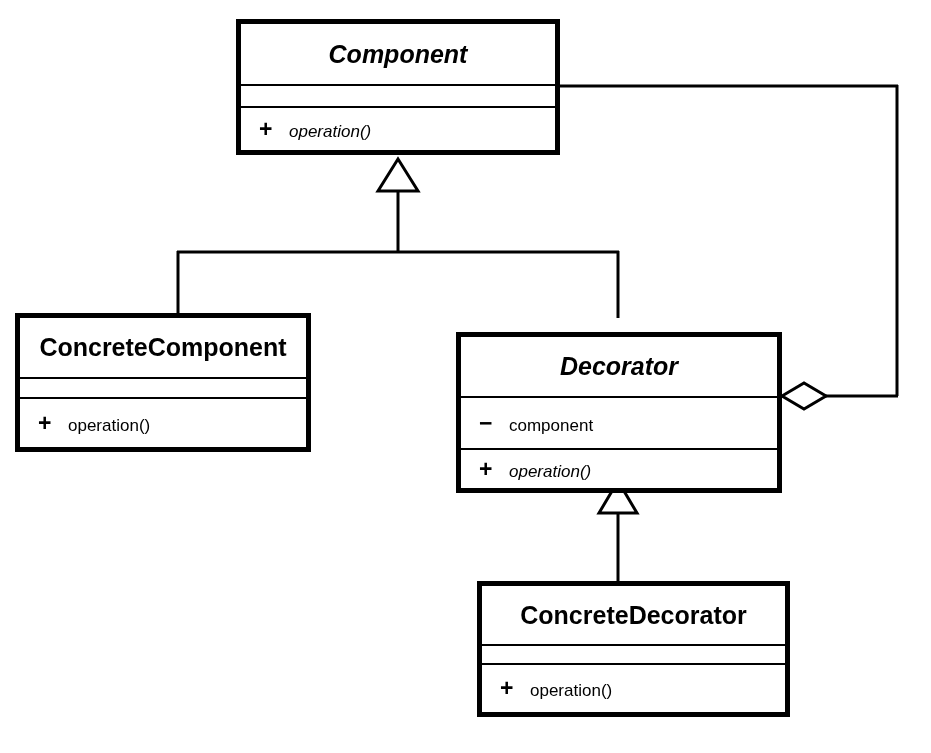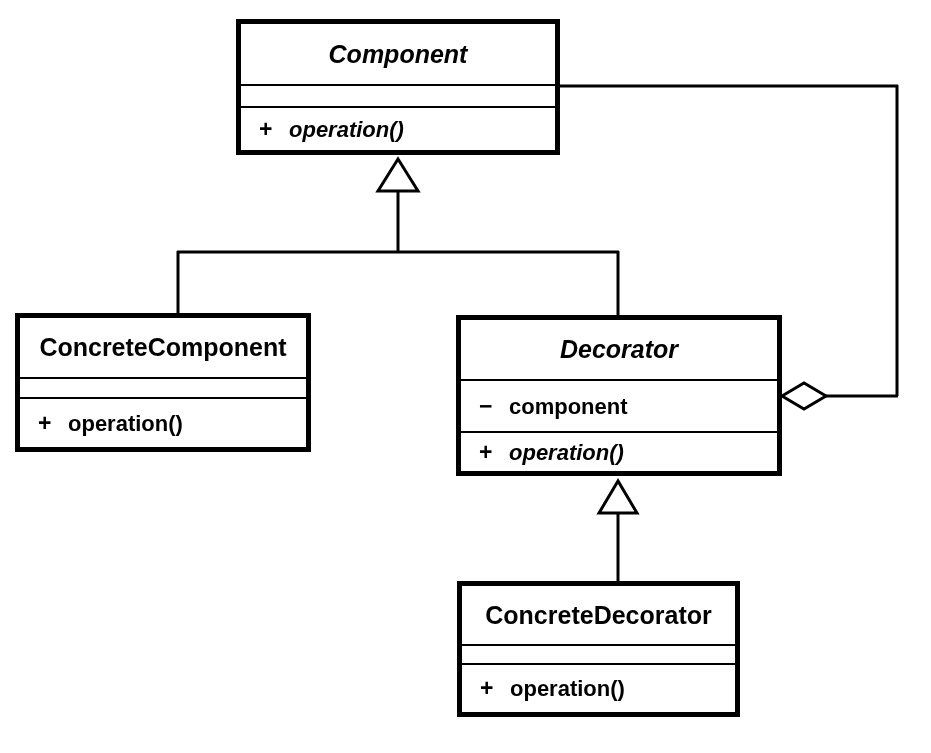--- a/index.html
+++ b/index.html
@@ -68,22 +68,22 @@
     padding-left: 18px;
   }
   .member-visibility {
     font-size: 23px;
     font-weight: bold;
     color: #000000;
     width: 30px;
     display: inline-block;
   }
   .member-label {
-    font-size: 22px;
-    font-weight: bold;
+    font-size: 17px;
+    font-weight: normal;
     color: #000000;
   }
   .member-label.abstract {
     font-style: italic;
   }
   .empty-compartment {
     
   }
 </style>
 </head>
@@ -142,39 +142,39 @@
     </div>
     <div class="compartment members-compartment empty-compartment" style="height:20px;"></div>
     <div class="compartment members-compartment" style="flex:1;">
       <div class="member-row">
         <span class="member-visibility">+</span>
         <span class="member-label">operation()</span>
       </div>
     </div>
   </div>
 
-  <div class="uml-class" style="left:456px; top:315px; width:326px; height:161px;">
+  <div class="uml-class" style="left:456px; top:332px; width:326px; height:161px;">
     <div class="compartment name-compartment" style="height:59px;">
       <span class="class-name abstract">Decorator</span>
     </div>
     <div class="compartment members-compartment" style="height:52px;">
       <div class="member-row">
         <span class="member-visibility">−</span>
         <span class="member-label">component</span>
       </div>
     </div>
     <div class="compartment members-compartment" style="flex:1;">
       <div class="member-row">
         <span class="member-visibility">+</span>
         <span class="member-label abstract">operation()</span>
       </div>
     </div>
   </div>
 
-  <div class="uml-class" style="left:457px; top:581px; width:283px; height:136px;">
+  <div class="uml-class" style="left:477px; top:581px; width:313px; height:136px;">
     <div class="compartment name-compartment" style="height:58px;">
       <span class="class-name">ConcreteDecorator</span>
     </div>
     <div class="compartment members-compartment empty-compartment" style="height:19px;"></div>
     <div class="compartment members-compartment" style="flex:1;">
       <div class="member-row">
         <span class="member-visibility">+</span>
         <span class="member-label">operation()</span>
       </div>
     </div>

